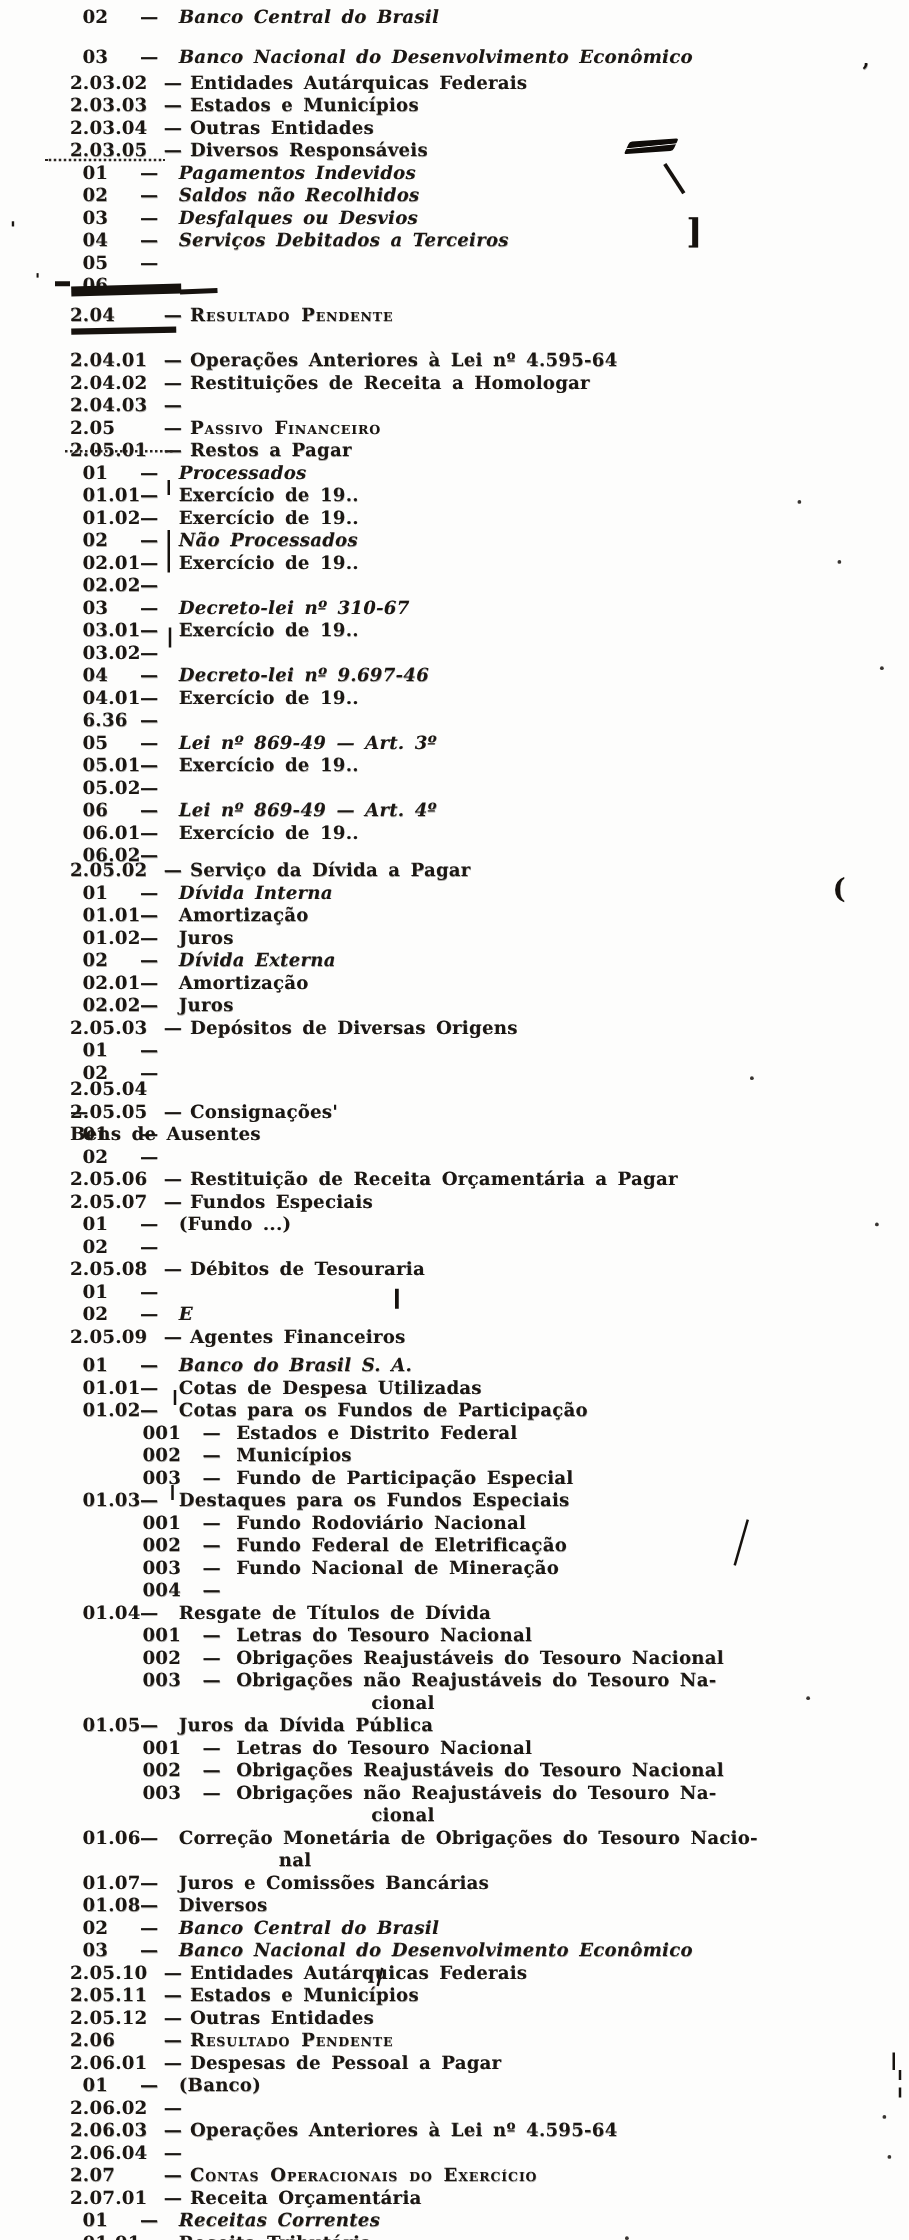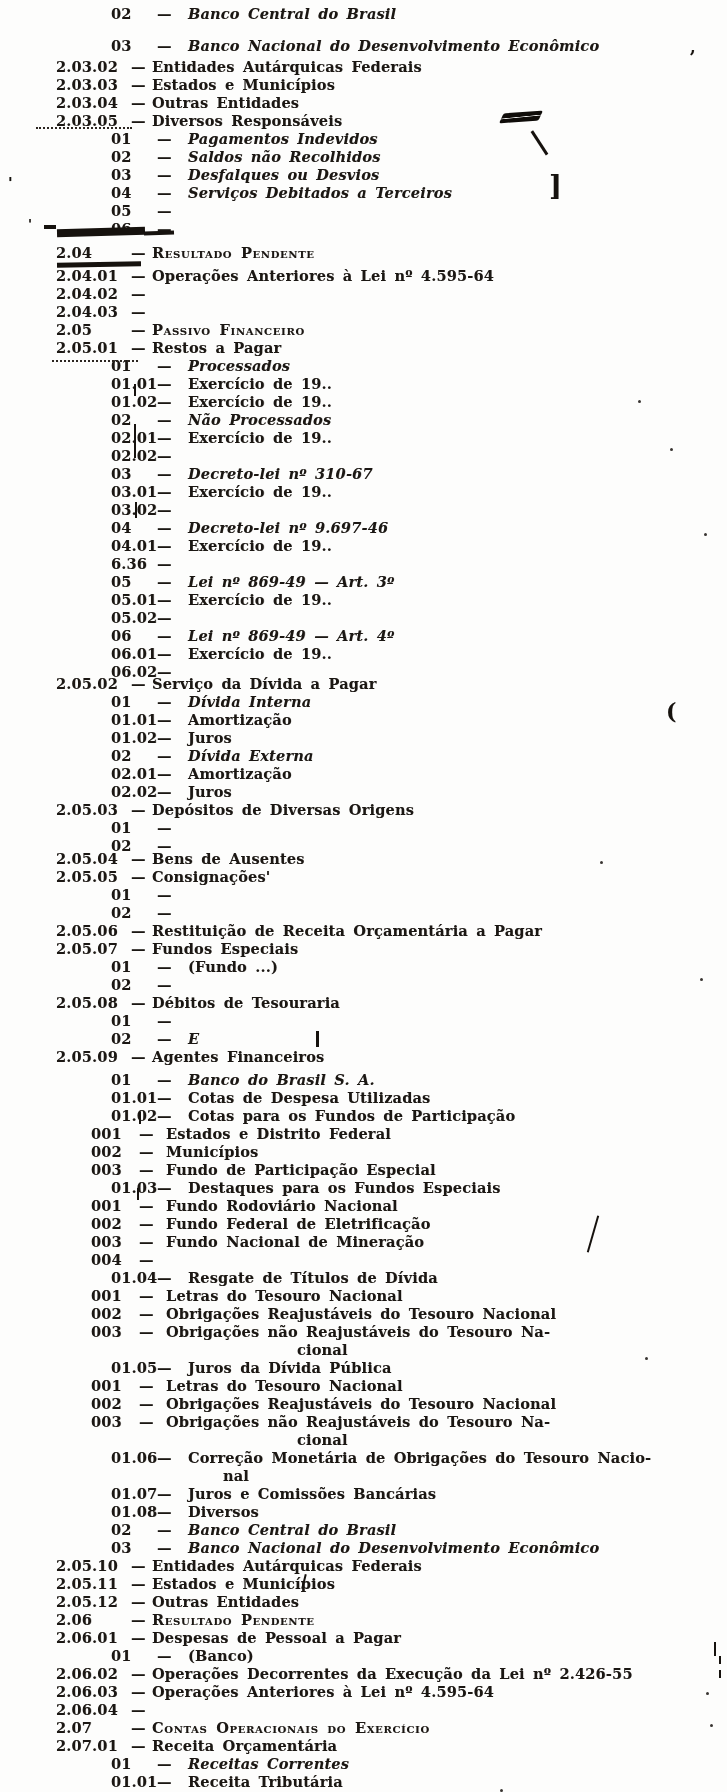--- a/index.html
+++ b/index.html
@@ -14,22 +14,22 @@
     font-size:14.5px;
     letter-spacing:.2px;
     word-spacing:3px;
     text-shadow:.3px .3px 0 rgba(20,15,10,.35);
   }
   .row{display:flex;align-items:baseline;height:18px;line-height:18px;white-space:nowrap;}
   .code{flex:0 0 auto;}
   .dash{flex:0 0 auto;text-align:left;}
   .label{flex:0 0 auto;}
   .lvl1{padding-left:56px}  .lvl1 .code{width:75px} .lvl1 .dash{width:21px}
-  .lvl2{padding-left:111px} .lvl2 .code{width:46px} .lvl2 .dash{width:31px}
-  .lvl3{padding-left:91px} .lvl3 .code{width:48px} .lvl3 .dash{width:27px}
+  .lvl2{padding-left:66px} .lvl2 .code{width:46px} .lvl2 .dash{width:31px}
+  .lvl3{padding-left:114px} .lvl3 .code{width:48px} .lvl3 .dash{width:27px}
   .cont.lvl2{padding-left:223px}
   .cont.lvl3{padding-left:297px}
   .it{font-style:italic}
   .sc{font-variant:small-caps;letter-spacing:.7px}
   .artifact{position:absolute;background:#16120e;}
   .artifact.text{background:none;color:#16120e;font-weight:700;line-height:1;font-family:"DejaVu Serif",serif;}
   .artifact.dottedbar{background:none;border-top:2px dotted #2b2520;}
   .artifact.blob{
     background:linear-gradient(178deg,#0f0c09 44%,#f6f6f5 50%,#0f0c09 57%);
     transform:skewX(-28deg) rotate(-4deg);
@@ -101,28 +101,29 @@
       <div class="row lvl2">
         <span class="code">06</span>
         <span class="dash">—</span>
         <span class="label"></span>
       </div>
       <div class="row lvl1" style="margin-top: 6px;">
         <span class="code">2.04</span>
         <span class="dash">—</span>
         <span class="label sc">Resultado Pendente</span>
       </div>
-      <div class="row lvl1" style="margin-top: 5px; align-items: center;">
+      <div class="row lvl1" style="margin-top: 18px; align-items: center;">
         <span class="code">2.04.01</span>
         <span class="dash">—</span>
         <span class="label">Operações Anteriores à Lei nº 4.595-64</span>
       </div>
       <div class="row lvl1">
         <span class="code">2.04.02</span>
         <span class="dash">—</span>
+        <span class="label">Restituições de Receita a Homologar</span>
       </div>
       <div class="row lvl1">
         <span class="code">2.04.03</span>
         <span class="dash">—</span>
         <span class="label"></span>
       </div>
       <div class="row lvl1">
         <span class="code">2.05</span>
         <span class="dash">—</span>
         <span class="label sc">Passivo Financeiro</span>
@@ -265,21 +266,21 @@
       <div class="row lvl2">
         <span class="code">01</span>
         <span class="dash">—</span>
         <span class="label"></span>
       </div>
       <div class="row lvl2">
         <span class="code">02</span>
         <span class="dash">—</span>
         <span class="label"></span>
       </div>
-      <div class="row lvl1" style="margin-top: -5px;">
+      <div class="row lvl1" style="margin-top: -5px; flex-direction: column;">
         <span class="code">2.05.04</span>
         <span class="dash">—</span>
         <span class="label">Bens de Ausentes</span>
       </div>
       <div class="row lvl1">
         <span class="code">2.05.05</span>
         <span class="dash">—</span>
         <span class="label">Consignações'</span>
       </div>
       <div class="row lvl2">
@@ -486,21 +487,20 @@
         <span class="label">Despesas de Pessoal a Pagar</span>
       </div>
       <div class="row lvl2">
         <span class="code">01</span>
         <span class="dash">—</span>
         <span class="label">(Banco)</span>
       </div>
       <div class="row lvl1">
         <span class="code">2.06.02</span>
         <span class="dash">—</span>
-        <span class="label">Operações Decorrentes da Execução da Lei nº 2.426-55</span>
       </div>
       <div class="row lvl1">
         <span class="code">2.06.03</span>
         <span class="dash">—</span>
         <span class="label">Operações Anteriores à Lei nº 4.595-64</span>
       </div>
       <div class="row lvl1">
         <span class="code">2.06.04</span>
         <span class="dash">—</span>
       </div>

